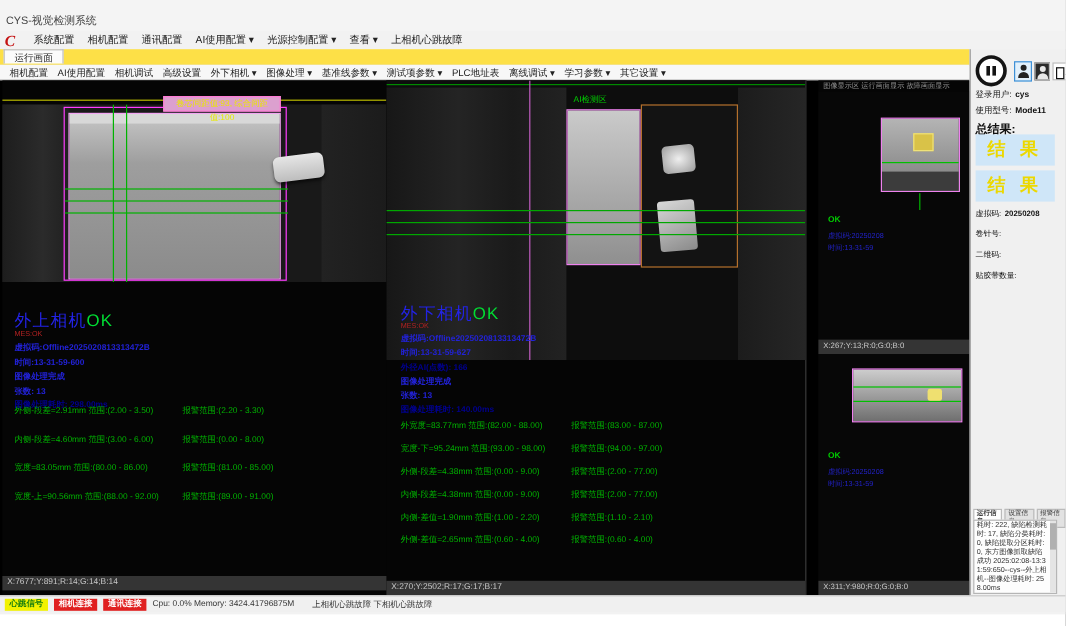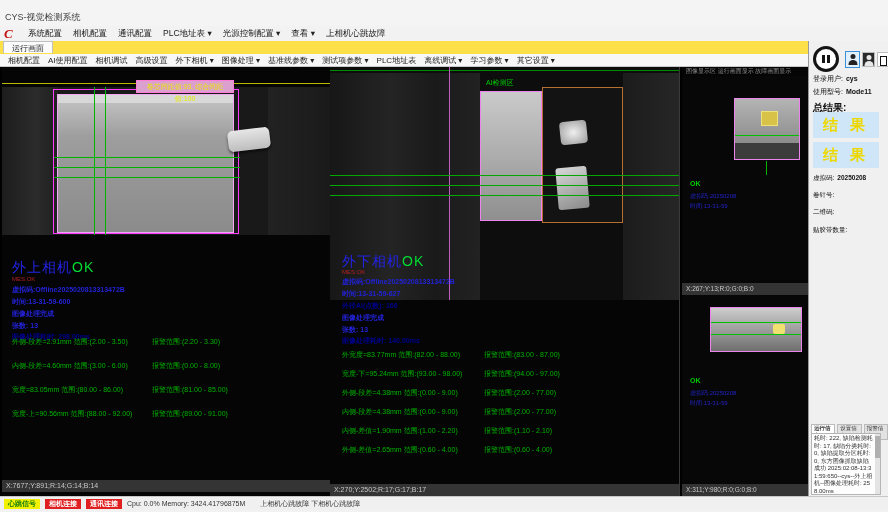--- a/index.html
+++ b/index.html
@@ -14,21 +14,21 @@
   .menu-item{font-size:8.5px;color:#222;cursor:default;}
   .tabrow{position:absolute;left:0;top:41px;width:808px;height:13px;background:#fde047;border-bottom:1px solid #cfcfcf;}
   .tab{position:absolute;left:3px;top:0;background:#fbfbfb;border:1px solid #bfbfbf;border-bottom:none;font-size:8px;color:#222;padding:1px 8px 0 8px;height:12px;box-sizing:border-box;}
   .toolbar{position:absolute;left:0;top:54px;width:808px;height:13px;background:#f7f7f7;border-bottom:1px solid #c8c8c8;display:flex;align-items:center;gap:8px;padding-left:8px;box-sizing:border-box;}
   .tool-item{font-size:8px;color:#222;white-space:nowrap;}
 
   
   .main{position:absolute;left:0;top:67px;width:808px;height:429px;background:#000;}
   .panel{position:absolute;top:0;height:429px;background:#050505;}
   .left-panel{left:2px;width:330px;border-right:1px solid #3a3a3a;}
-  .center-panel{left:330px;width:349px;border-right:1px solid #3a3a3a;}
+  .center-panel{left:322px;width:349px;border-right:1px solid #3a3a3a;}
   .right-col{left:682px;width:126px;}
 
   .coord-strip{position:absolute;left:0;width:100%;height:12px;background:#343434;color:#c8c8c8;font-size:7px;line-height:12px;padding-left:4px;box-sizing:border-box;}
 
   
   .lphoto{position:absolute;left:0;top:20px;width:330px;height:148px;background:#191919;overflow:hidden;}
   .yline{position:absolute;left:0;top:16px;width:330px;height:1px;background:#b9b900;}
   .overlay-label{position:absolute;left:134px;top:-4px;width:98px;height:13px;background:#dca0cf;border:1px solid #ff7bd5;color:#e8e800;font-size:7px;line-height:12px;text-align:center;box-sizing:border-box;z-index:5;}
   .l-mach-left{position:absolute;left:0;top:0;width:56px;height:148px;background:linear-gradient(90deg,#1d1d1d,#2b2b2b 60%,#202020);}
   .l-mach-right{position:absolute;left:266px;top:0;width:64px;height:148px;background:linear-gradient(90deg,#222,#1a1a1a);}
@@ -120,21 +120,21 @@
 
   <div class="titlebar">
     <span class="title">CYS-视觉检测系统</span>
   </div>
 
   <div class="menubar">
     <span class="logo">C</span>
     <span class="menu-item">系统配置</span>
     <span class="menu-item">相机配置</span>
     <span class="menu-item">通讯配置</span>
-    <span class="menu-item">PLC地址表 ▾</span>
+    <span class="menu-item">AI使用配置 ▾</span>
     <span class="menu-item">光源控制配置 ▾</span>
     <span class="menu-item">查看 ▾</span>
     <span class="menu-item">上相机心跳故障</span>
   </div>
 
   <div class="tabrow">
     <div class="tab">运行画面</div>
   </div>
 
   <div class="toolbar">

